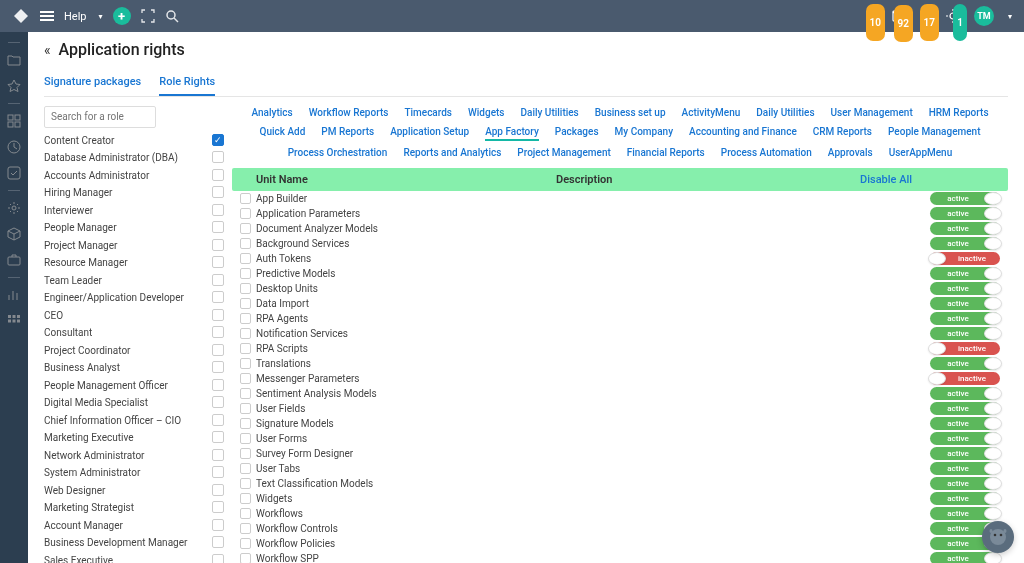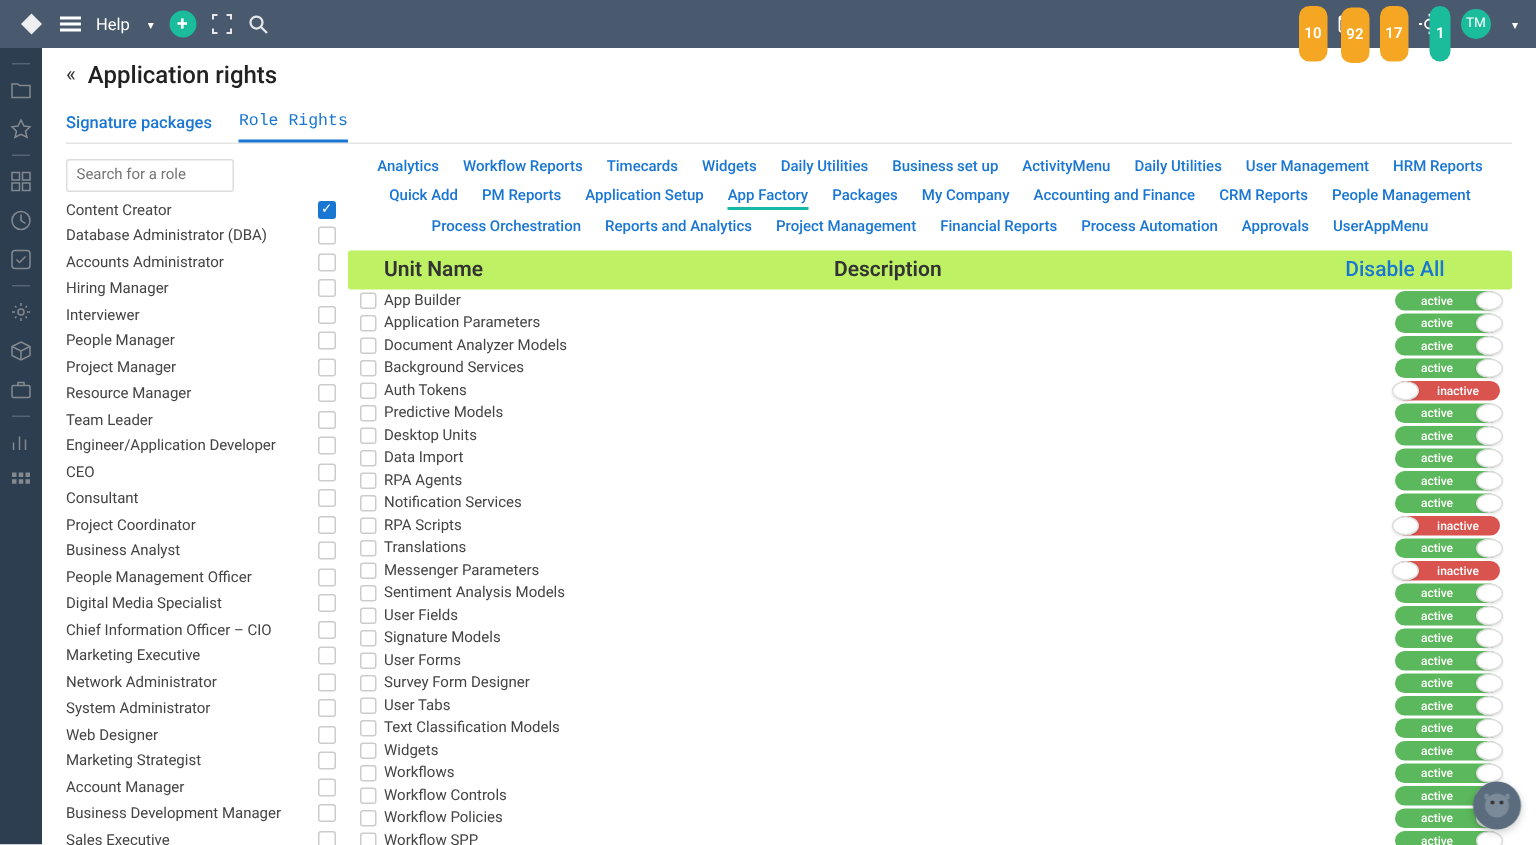--- a/index.html
+++ b/index.html
@@ -8,50 +8,50 @@
 .topbar-left { display:flex; align-items:center; gap:10px; }
 .logo { width:18px; height:18px; display:flex; align-items:center; justify-content:center; }
 .hamburger { cursor:pointer; display:flex; flex-direction:column; gap:2px; }
 .hamburger span { width:14px; height:2px; background:#fff; }
 .help { cursor:pointer; display:flex; align-items:center; gap:12px; }
 .add-btn { width:18px; height:18px; border-radius:50%; background:#1abc9c; display:flex; align-items:center; justify-content:center; font-size:13px; font-weight:bold; cursor:pointer; }
 .top-icon { cursor:pointer; opacity:0.85; display:flex; align-items:center; }
 .topbar-right { margin-left:auto; display:flex; align-items:center; gap:14px; }
 .notif { position:relative; cursor:pointer; }
 .notif-badge { position:absolute; top:-5px; right:-7px; background:#f5a623; color:#fff; font-size:10px; border-radius:7px; padding:13px 4px; font-weight:600; }
-.avatar { width:20px; height:20px; border-radius:50%; background:#1abc9c; display:flex; align-items:center; justify-content:center; font-size:9px; font-weight:400; cursor:pointer; }
+.avatar { width:20px; height:20px; border-radius:50%; background:#1abc9c; display:flex; align-items:center; justify-content:center; font-size:9px; font-weight:700; cursor:pointer; }
 .layout { display:flex; height:531px; }
 .sidenav { width:28px; background:#2c3e50; display:flex; flex-direction:column; align-items:center; padding-top:8px; gap:4px; }
 .nav-icon { width:16px; height:16px; display:flex; align-items:center; justify-content:center; cursor:pointer; opacity:0.7; margin:3px 0; }
 .nav-sep { width:12px; height:1px; background:rgba(255,255,255,0.2); margin:2px 0; }
 .content { flex:1; padding:8px 16px 0 16px; overflow:hidden; position:relative; }
 .page-head { display:flex; align-items:center; gap:8px; margin-bottom:10px; }
 .back-arrow { font-size:14px; cursor:pointer; color:#333; }
 .page-title { font-size:16px; font-weight:500; color:#222; }
 .page-tabs { display:flex; gap:18px; border-bottom:1px solid #e5e5e5; margin-bottom:8px; }
 .page-tab { font-size:11px; color:#1976d2; padding:6px 0; cursor:pointer; font-weight:500; }
-.page-tab.active { border-bottom:2px solid #1976d2;font-family:Liberation Mono, monospace; }
+.page-tab.active { border-bottom:2px solid #1976d2; }
 .main-cols { display:flex; gap:8px; height:460px; }
 .roles-col { width:180px; overflow-y:auto; }
 .roles-col::-webkit-scrollbar { width:4px; }
 .search-box { width:112px; height:22px; border:1px solid #ddd; border-radius:2px; padding:0 6px; font-size:10px; color:#999; margin-bottom:4px; }
 .role-row { display:flex; align-items:flex-start; justify-content:space-between; font-size:10px; color:#444; padding:2px 0; cursor:pointer; line-height:1.35; }
 .role-row .cb { width:12px; height:12px; border:1px solid #ccc; border-radius:2px; flex-shrink:0; margin-left:6px; }
 .role-row .cb.checked { background:#1976d2; border-color:#1976d2; position:relative; }
 .role-row .cb.checked::after { content:"✓"; color:#fff; font-size:9px; position:absolute; top:-1px; left:1px; }
 .right-col { flex:1; overflow-y:auto; }
 .right-col::-webkit-scrollbar { width:6px; }
 .sub-tabs { display:flex; flex-wrap:wrap; gap:4px 16px; margin-bottom:8px; justify-content:center; padding:0 4px; }
 .sub-tab { font-size:10px; color:#1976d2; cursor:pointer; padding:2px 0; font-weight:500; white-space:nowrap; }
 .sub-tab.active { border-bottom:2px solid #14b8a6; }
-.unit-header { display:flex; background:#bef264; font-size:14px; font-weight:600; color:#333; padding:5px 8px; border-radius:2px; }
+.unit-header { display:flex; background:#86efac; font-size:11px; font-weight:600; color:#333; padding:5px 8px; border-radius:2px; }
 .uh-check { width:16px; }
 .uh-name { flex:0 0 300px; }
 .uh-desc { flex:1; }
-.uh-action { flex:0 0 140px; text-align:center; color:#1976d2; font-weight:500; cursor:pointer; }
+.uh-action { flex:0 0 140px; color:#1976d2; font-weight:500; cursor:pointer; }
 .unit-row { display:flex; align-items:center; font-size:10px; color:#444; padding:1px 8px; }
 .ur-check { width:16px; }
 .ur-check-box { width:11px; height:11px; border:1px solid #ccc; border-radius:2px; }
 .ur-name { flex:0 0 300px; }
 .ur-desc { flex:1; }
 .ur-toggle { flex:0 0 140px; display:flex; justify-content:flex-end; }
 .toggle { width:70px; height:13px; border-radius:7px; position:relative; cursor:pointer; display:flex; align-items:center; font-size:8px; font-weight:500; color:#fff; }
 .toggle.active { background:#5cb85c; justify-content:center; padding-right:14px; }
 .toggle.inactive { background:#d9534f; justify-content:center; padding-left:14px; }
 .toggle .knob { width:13px; height:13px; border-radius:50%; background:#fff; border:1px solid #ddd; position:absolute; top:0; box-shadow:0 1px 2px rgba(0,0,0,0.1); }

